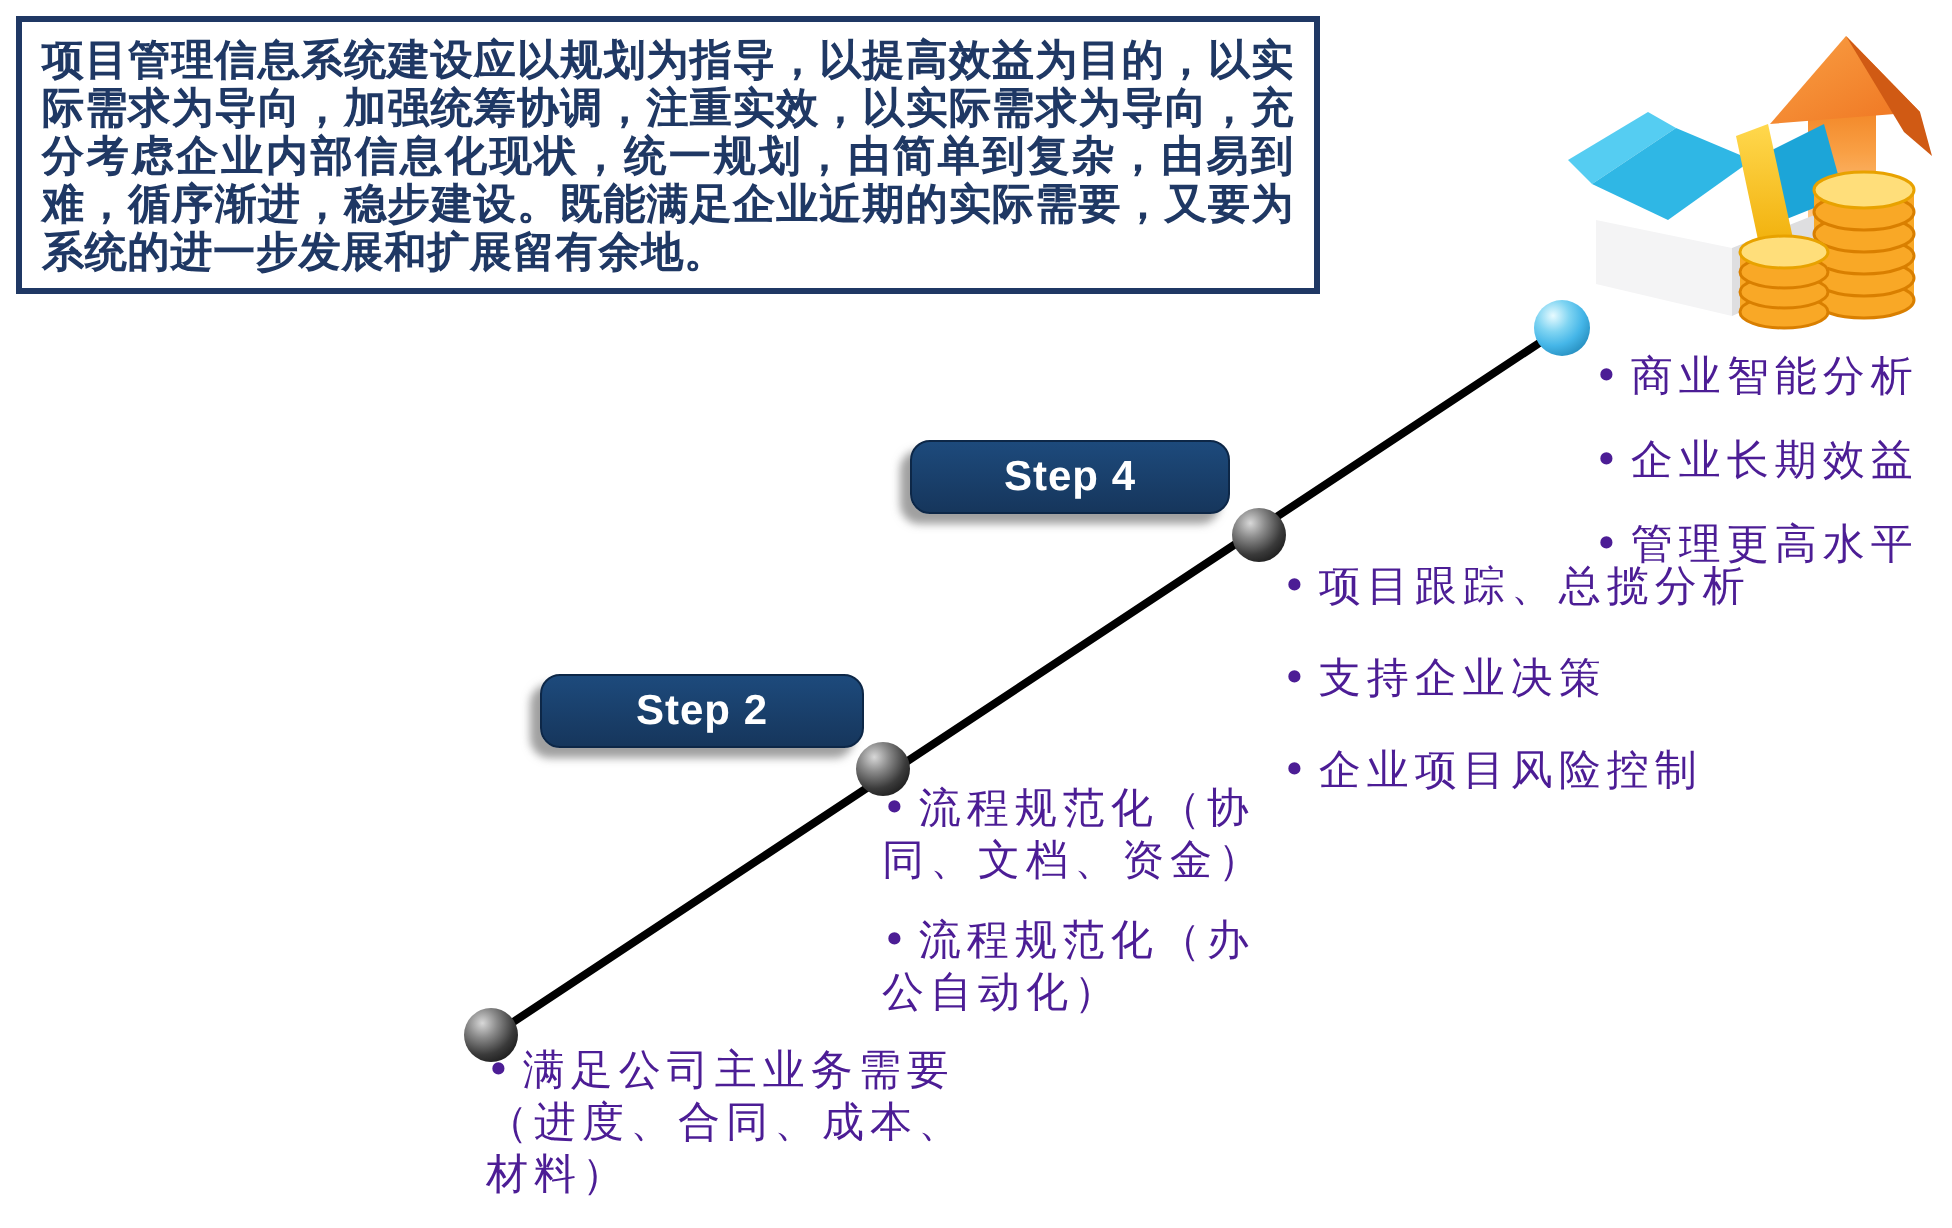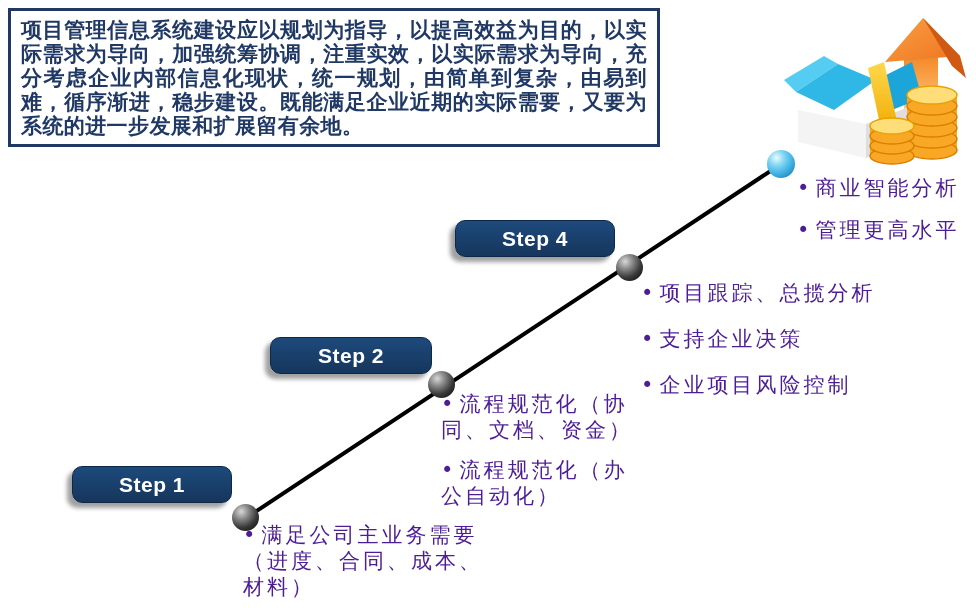--- a/index.html
+++ b/index.html
@@ -105,23 +105,20 @@
 
   <svg class="stairs-line" width="976" height="614">
     <line x1="243" y1="520" x2="781" y2="164" stroke="#000000" stroke-width="4" stroke-linecap="round"></line>
   </svg>
 
   <div class="dot" style="left:232px;top:504px;"></div>
   <div class="dot" style="left:428px;top:371px;"></div>
   <div class="dot" style="left:616px;top:254px;"></div>
   <div class="dot blue" style="left:767px;top:150px;width:28px;height:28px;"></div>
 
-  <div class="step-btn" style="left:72px;top:466px;">
-    <span>Step 1</span>
-  </div>
   <div class="step-btn" style="left:270px;top:337px;width:160px;">
     <span>Step 2</span>
   </div>
   <div class="step-btn" style="left:455px;top:220px;">
     <span>Step 4</span>
   </div>
 
   <div class="notes" style="left:243px;top:522px;width:244px;">
     <div class="note">满足公司主业务需要（进度、合同、成本、材料）</div>
   </div>
@@ -132,16 +129,17 @@
   </div>
 
   <div class="notes nowrap s3" style="left:641px;top:281px;">
     <div class="note">项目跟踪、总揽分析</div>
     <div class="note">支持企业决策</div>
     <div class="note">企业项目风险控制</div>
   </div>
 
   <div class="notes nowrap peak" style="left:797px;top:176px;">
     <div class="note">商业智能分析</div>
+    <div class="note">企业长期效益</div>
     <div class="note">管理更高水平</div>
   </div>
 
 </div>
 
 </body></html>

